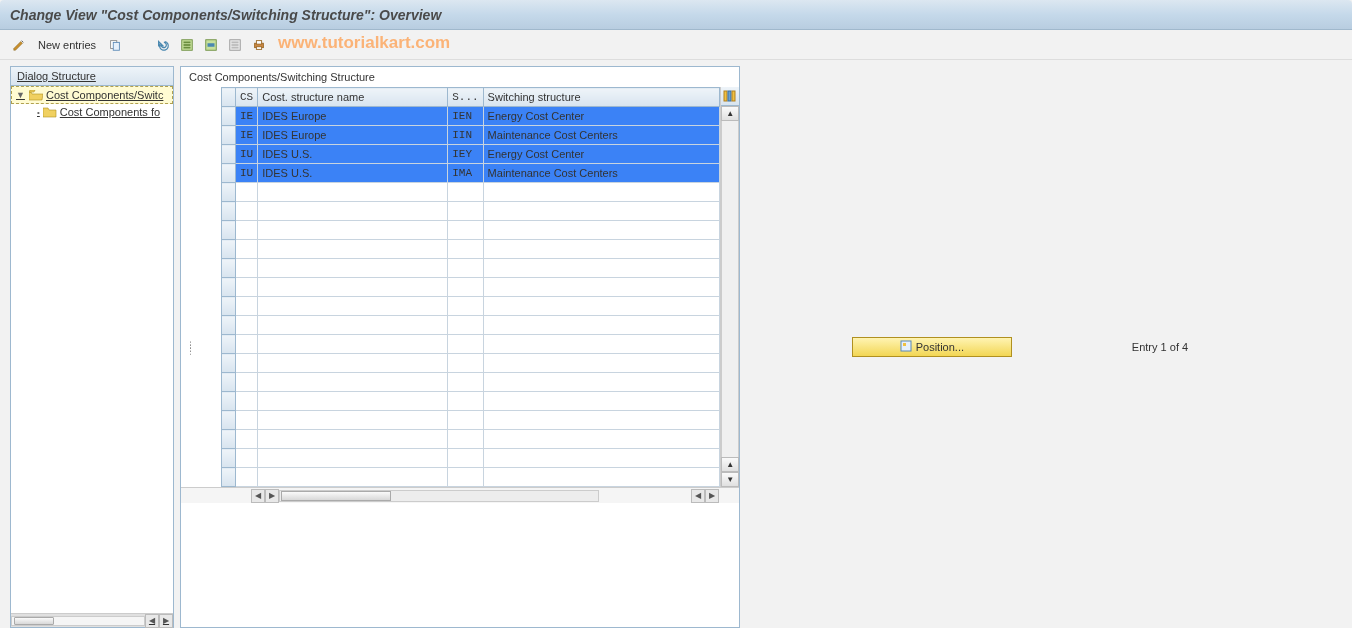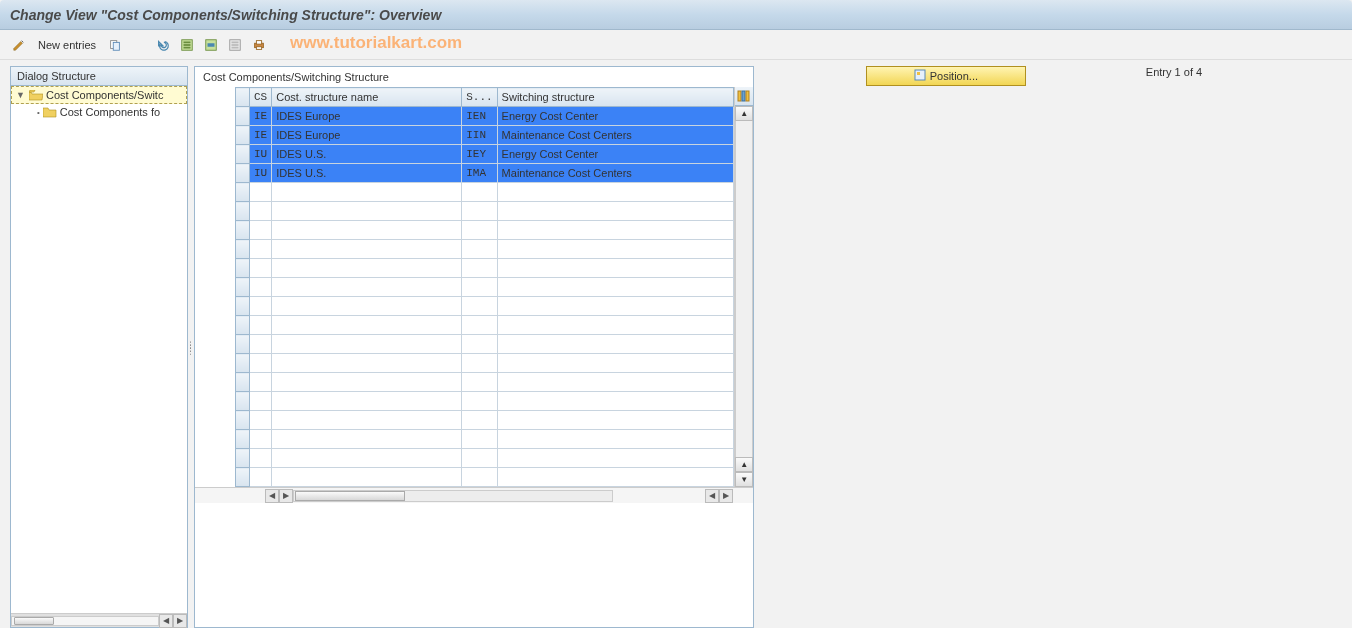--- a/index.html
+++ b/index.html
@@ -53,35 +53,35 @@
     .tb-gap { width: 18px; }
     .watermark {
       position: absolute;
       left: 278px;
       top: 3px;
       color: #ff9944;
       font-size: 17px;
       font-weight: bold;
       opacity: 0.7;
       pointer-events: none;
-      margin-left: 12px;
     }
     .main {
       display: flex;
       padding: 6px 10px 0 10px;
       gap: 6px;
       height: calc(100% - 60px);
       position: relative;
     }
     .sidebar {
-      width: 178px;
+      width: 164px;
       border: 1px solid #9db8cf;
       background: #fff;
       display: flex;
       flex-direction: column;
+      text-decoration: underline;
     }
     .sidebar-header {
       background: linear-gradient(to bottom, #eef4f9, #d8e4ef);
       border-bottom: 1px solid #9db8cf;
       padding: 3px 6px;
       font-size: 11px;
       color: #333;
     }
     .tree {
       flex: 1;
@@ -260,20 +260,21 @@
       height: 10px;
       background: linear-gradient(to bottom, #fafafa, #d8d8d8);
       border: 1px solid #aaa;
       position: absolute;
       left: 1px;
     }
     .table-hscroll .spacer-mid { flex: 1; }
     .footer {
       width: 560px;
       display: flex;
+      align-items: center;
       justify-content: center;
       gap: 120px;
     }
     .position-btn {
       width: 160px;
       height: 20px;
       background: linear-gradient(to bottom, #fff4b2, #f2d654);
       border: 1px solid #b09020;
       display: flex;
       align-items: center;

